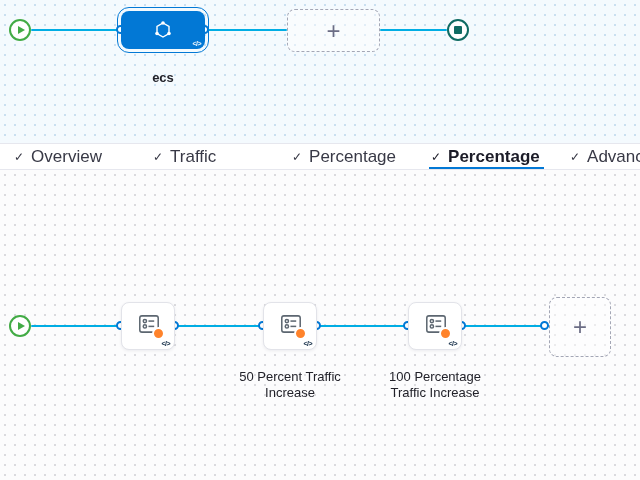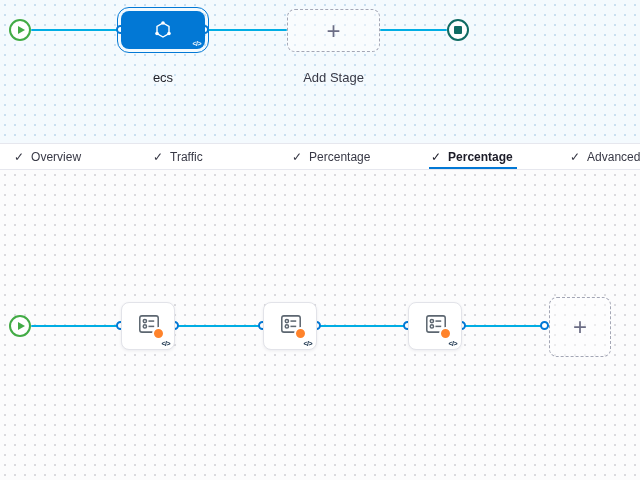--- a/index.html
+++ b/index.html
@@ -33,34 +33,34 @@
 
   
   .stage-node{position:absolute;left:121px;top:11px;width:84px;height:38px;
     background:var(--accent-blue,#0278d5);border-radius:8px;
     outline:1px solid var(--accent-blue,#0278d5);outline-offset:3px;
     display:flex;align-items:center;justify-content:center;cursor:pointer}
   .code-badge{position:absolute;right:4px;bottom:2px;font-size:7px;font-weight:700;letter-spacing:-0.5px}
   .stage-node .code-badge{color:rgba(255,255,255,0.95)}
 
   .node-label{position:absolute;text-align:center;font-size:13px;color:var(--text-dark,#22222a)}
-  .stage-label{left:103px;top:70px;width:120px;font-weight:400}
+  .stage-label{left:103px;top:70px;width:120px;font-weight:700}
   .addstage-label{left:287px;top:70px;width:93px;color:var(--text-mid,#383946)}
 
   .add-box{position:absolute;border:1.6px dashed var(--dashed-border,#a3a6b5);border-radius:8px;
     display:flex;align-items:center;justify-content:center;background:rgba(255,255,255,0.45);cursor:pointer}
   .plus{font-size:24px;font-weight:300;line-height:1;color:#6b6d85}
   .add-stage-box{left:287px;top:9px;width:93px;height:43px}
 
   
   .tabbar{position:absolute;left:0;top:143px;width:640px;height:27px;background:#fff;
     border-top:1px solid #e6e7ee;border-bottom:1px solid #e6e7ee}
   .tab{position:absolute;top:0;height:100%;display:flex;align-items:center;gap:7px;cursor:pointer;white-space:nowrap}
   .tab .check{font-size:12px;color:var(--text-mid,#383946)}
-  .tab .tlabel{font-size:12px;color:var(--text-mid,#383946)}
+  .tab .tlabel{font-size:17px;color:var(--text-mid,#383946)}
   .tab.active .tlabel{color:#1c1c28;font-weight:700}
   .tab.active .check{color:#1c1c28}
   .tab.active::after{content:"";position:absolute;left:-2px;right:-4px;bottom:0;height:2px;
     background:var(--accent-blue,#0278d5)}
   .tab-1{left:14px}.tab-2{left:153px}.tab-3{left:292px}.tab-4{left:431px}.tab-5{left:570px}
 
   
   .step-card{position:absolute;top:132px;width:54px;height:48px;background:#fff;
     border:1px solid #e2e3e9;border-radius:8px;box-shadow:0 1px 3px rgba(40,41,61,0.08);cursor:pointer}
   .step-card svg{position:absolute;left:14px;top:8px}
@@ -98,21 +98,20 @@
         <circle cx="16" cy="13.5" r="1.8" fill="#ffffff"></circle>
         <circle cx="4" cy="13.5" r="1.8" fill="#ffffff"></circle>
       </svg>
       <span class="code-badge">&lt;/&gt;</span>
     </div>
     <div class="node-label stage-label">ecs</div>
 
     <div class="add-box add-stage-box">
       <span class="plus">+</span>
     </div>
-    <div class="node-label addstage-label">Add Stage</div>
 
     <div class="end-node">
       <span class="stop-sq"></span>
     </div>
   </div>
 
   <div class="tabbar">
     <div class="tab tab-1">
       <span class="check">✓</span>
       <span class="tlabel">Overview</span>
@@ -170,31 +169,33 @@
       <svg width="26" height="26" viewBox="0 0 24 24" fill="none" stroke="#5c6670" stroke-width="1.4">
         <rect x="3.5" y="4.5" width="17" height="15" rx="2"></rect>
         <circle cx="8.2" cy="9.3" r="1.5"></circle>
           <line x1="11.5" y1="9.3" x2="16.8" y2="9.3"></line>
         <circle cx="8.2" cy="14.2" r="1.5"></circle>
           <line x1="11.5" y1="14.2" x2="16.8" y2="14.2"></line>
       </svg>
       <span class="badge"></span>
       <span class="code-badge">&lt;/&gt;</span>
     </div>
+    <div class="step-label" style="left:237px">50 Percent Traffic Increase</div>
 
     <div class="step-card" style="left:408px">
       <svg width="26" height="26" viewBox="0 0 24 24" fill="none" stroke="#5c6670" stroke-width="1.4">
         <rect x="3.5" y="4.5" width="17" height="15" rx="2"></rect>
         <circle cx="8.2" cy="9.3" r="1.5"></circle>
           <line x1="11.5" y1="9.3" x2="16.8" y2="9.3"></line>
         <circle cx="8.2" cy="14.2" r="1.5"></circle>
           <line x1="11.5" y1="14.2" x2="16.8" y2="14.2"></line>
       </svg>
       <span class="badge"></span>
       <span class="code-badge">&lt;/&gt;</span>
     </div>
+    <div class="step-label" style="left:382px">100 Percentage Traffic Increase</div>
 
     <div class="add-box addstep-box">
       <span class="plus">+</span>
     </div>
 
   </div>
 </div>
 
 </body></html>

